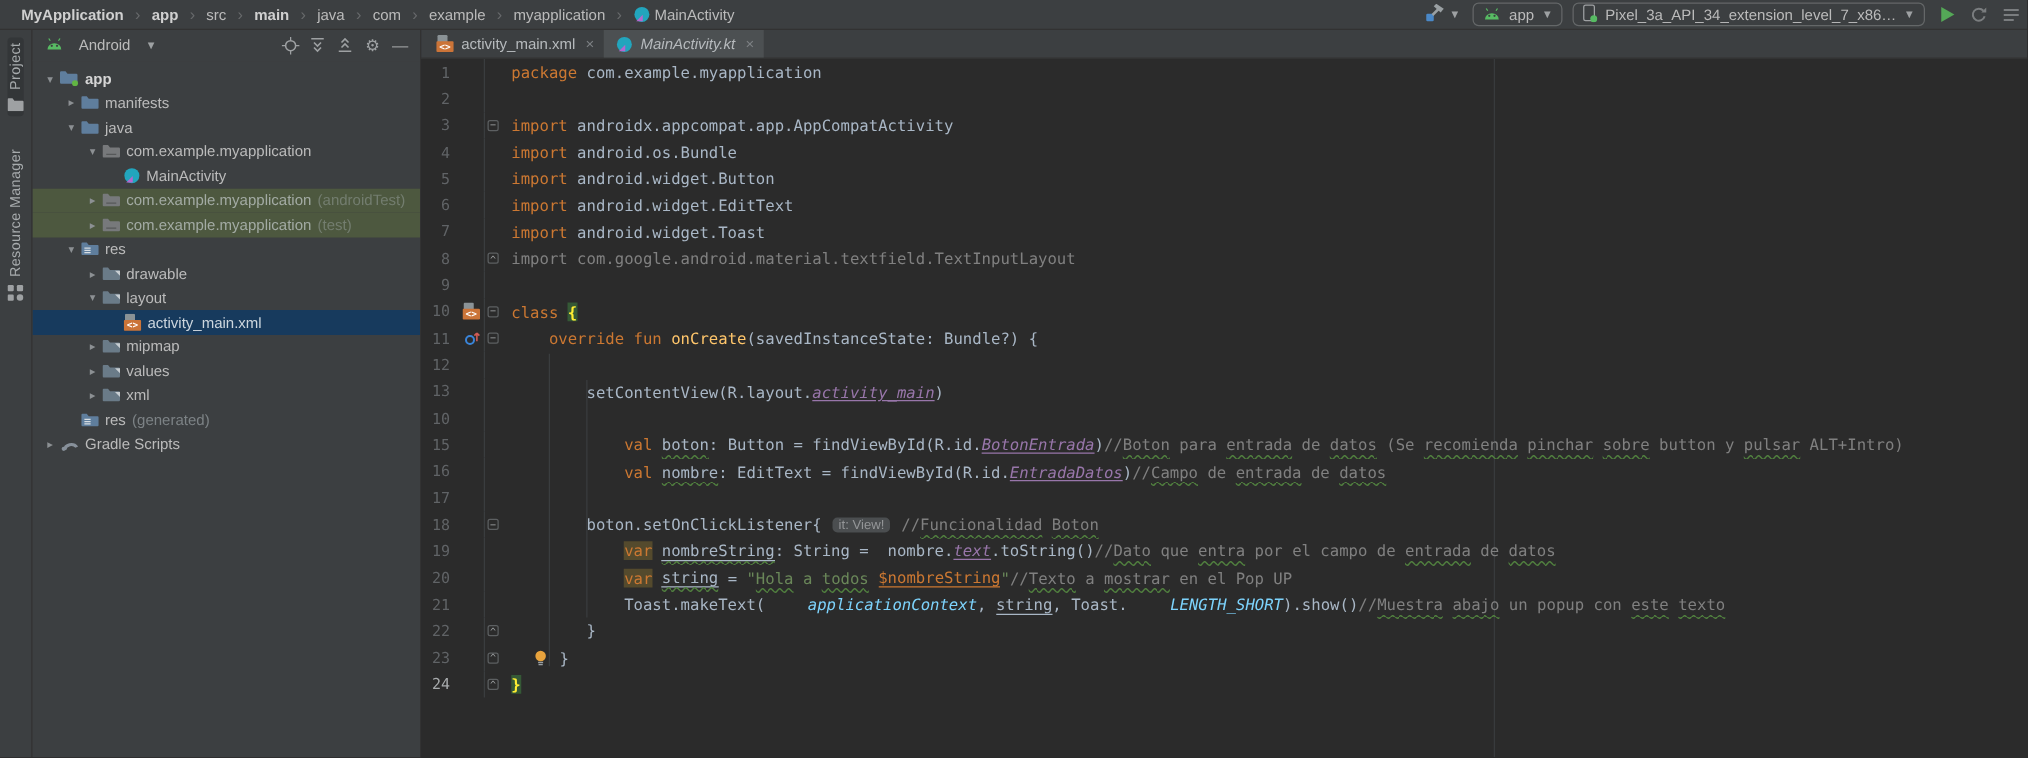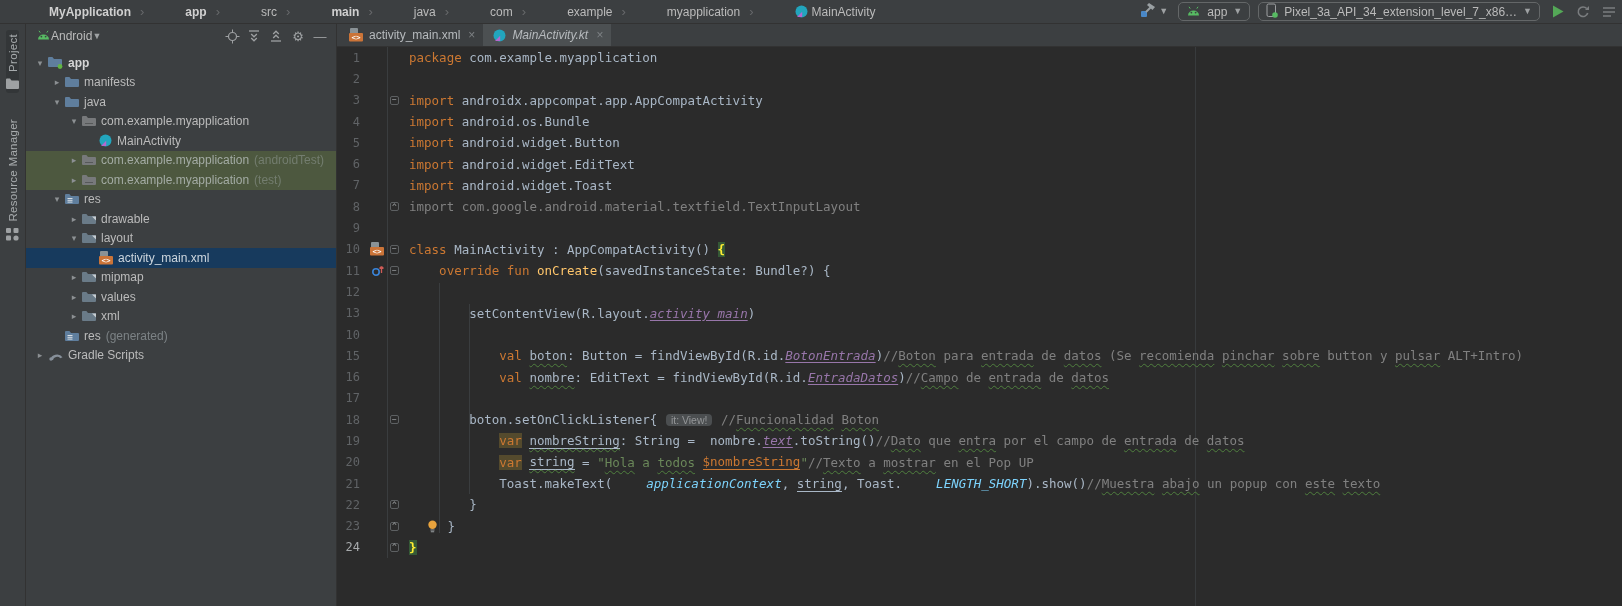--- a/index.html
+++ b/index.html
@@ -4,41 +4,41 @@
 <style>
   html,body{margin:0;padding:0;background:#2b2b2b;width:1622px;height:606px;overflow:hidden;
     font-family:"Liberation Sans",sans-serif;-webkit-font-smoothing:antialiased;}
   *{box-sizing:border-box;}
   .i{display:inline-flex;align-items:center;justify-content:center;flex:none;position:relative;}
 
   
   .toolbar{height:24px;background:#3c3f41;border-bottom:1px solid #323232;display:flex;align-items:center;
     padding:0 6px 0 14px;color:#bbbbbb;font-size:12px;}
   .crumbs{display:flex;align-items:center;gap:4px;flex:1;min-width:0;}
-  .crumb{display:flex;gap:4px;padding:1px 3px;border-radius:3px;cursor:default;white-space:nowrap;margin-left:32px;}
+  .crumb{display:flex;gap:4px;padding:1px 3px;border-radius:3px;cursor:default;white-space:nowrap;}
   .crumb.b{font-weight:bold;color:#d0d0d0;}
   .crumb-sep{color:#67696b;font-size:13px;padding:0 2px;}
   .tb-right{display:flex;align-items:center;gap:8px;}
   .combo{display:flex;align-items:center;gap:6px;border:1px solid #646768;border-radius:5px;height:19px;
     padding:0 7px;color:#bbbbbb;white-space:nowrap;}
   .caret{color:#9ea1a3;font-size:9px;line-height:1;}
 
   
   .main{display:flex;height:582px;}
 
   
   .strip{width:26px;background:#3c3f41;border-right:1px solid #323232;display:flex;flex-direction:column;
     align-items:center;padding-top:6px;gap:22px;}
   .stripe-group{display:flex;flex-direction:column;align-items:center;gap:6px;padding:4px 0;border-radius:3px;}
   .stripe-group.active{background:#333638;}
   .vlabel{writing-mode:vertical-rl;transform:rotate(180deg);color:#a7abad;font-size:11.5px;letter-spacing:.3px;}
 
   
   .panel{width:311px;background:#3c3f41;border-right:1px solid #323232;display:flex;flex-direction:column;}
-  .panel-head{height:25px;display:flex;align-items:center;padding:0 6px 0 10px;gap:0;color:#bbbbbb;font-size:12px;
+  .panel-head{height:25px;display:flex;align-items:center;padding:0 6px 0 10px;gap:12px;color:#bbbbbb;font-size:12px;
     border-bottom:1px solid #3c3f41;}
   .panel-head .spacer{flex:1;}
   .ph-ic{width:20px;height:18px;border-radius:3px;display:inline-flex;align-items:center;justify-content:center;color:#9ea1a3;}
   .tree{flex:1;padding-top:4px;font-size:12px;color:#bbbbbb;overflow:hidden;}
   .trow{height:19.5px;display:flex;align-items:center;white-space:nowrap;}
   .trow .arrow{width:16px;text-align:center;color:#8c9093;font-size:9px;flex:none;}
   .trow .lab{margin-left:5px;}
   .trow .lab.b{font-weight:bold;color:#d5d5d5;}
   .trow .sfx{margin-left:5px;color:#7c8285;}
   .trow.hl-green{background:#4d583f;}
@@ -519,21 +519,21 @@
               <svg width="14" height="14">
                 <rect x="1" y="0" width="8" height="6" rx="1" fill="#8a9296"></rect>
                 <rect x="0" y="5" width="14" height="8.5" rx="1" fill="#cb7438"></rect>
                 <text x="7" y="11.7" font-size="7.5" font-family="DejaVu Sans Mono, monospace" font-weight="bold" fill="#ffffff" text-anchor="middle">&lt;&gt;</text>
               </svg>
             </span>
           </span>
           <span class="fold">
             <span class="fm open"></span>
           </span>
-          <span class="ct"><span class="sg-k">class </span><span class="sg-d">MainActivity : AppCompatActivity() </span><span class="sg-bh">{</span></span>
+          <span class="ct"><span class="sg-k">class </span><span class="sg-bh">{</span></span>
         </div>
         <div class="code-line">
           <span class="ln">11</span>
           <span class="gic">
             <span class="i">
               <svg width="13" height="12">
                 <circle cx="5" cy="7" r="3.2" fill="none" stroke="#3a84d8" stroke-width="1.6"></circle>
                 <path d="M10.5 8 V1.5 M10.5 1.5 l-2 2 M10.5 1.5 l2 2" fill="none" stroke="#cf5b56" stroke-width="1.3"></path>
               </svg>
             </span>

